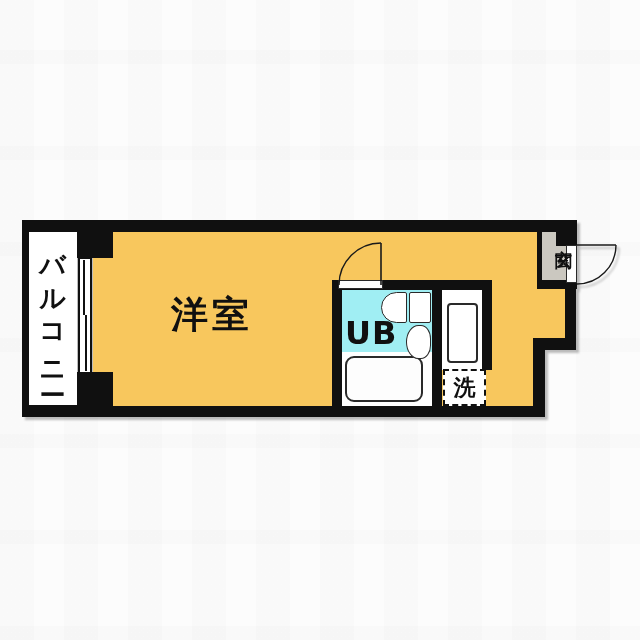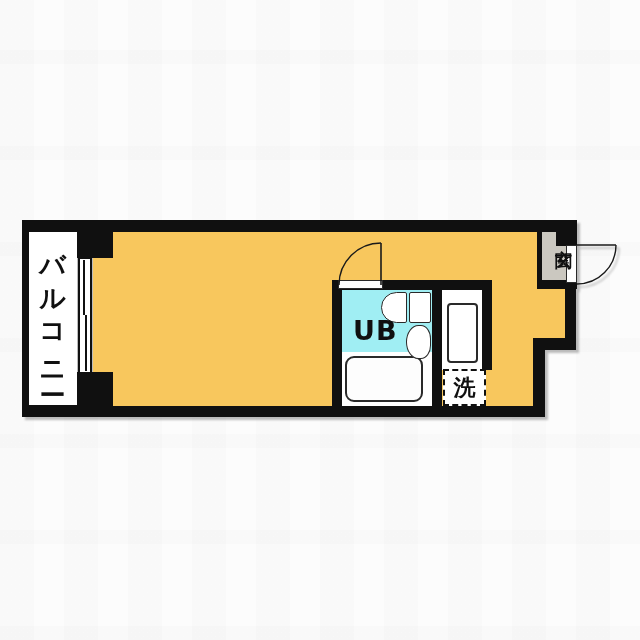--- a/index.html
+++ b/index.html
@@ -82,21 +82,21 @@
     left:37px;top:235px;width:32px;height:170px;
     writing-mode:vertical-rl;text-orientation:upright;
     font-size:26px;font-weight:600;letter-spacing:7px;
     display:flex;align-items:center;
   }
   .label-entrance{
     left:546px;top:237px;width:26px;height:44px;
     writing-mode:vertical-rl;text-orientation:upright;
     font-size:17px;font-weight:600;letter-spacing:3px;
   }
-  .label-ub{left:345px;top:317px;font-size:27px;font-weight:600;letter-spacing:1px;margin-left:8px;}
+  .label-ub{left:345px;top:317px;font-size:32px;font-weight:600;letter-spacing:1px;}
   .label-laundry{font-size:22px;font-weight:600;}
 
   svg.doors{position:absolute;left:0;top:0;pointer-events:none;}
 </style>
 </head>
 <body>
 
 <div class="bg-texture"></div>
 
 <div class="plan">
@@ -145,16 +145,17 @@
   <svg class="doors" width="640" height="640" viewBox="0 0 640 640">
 
     <path d="M 381 243 L 381 285" fill="none" stroke="#1a1a1a" stroke-width="1.6"></path>
     <path d="M 381 243 A 42 42 0 0 0 339 285" fill="none" stroke="#1a1a1a" stroke-width="1.4"></path>
 
     <path d="M 577 245 L 616 245" fill="none" stroke="#1a1a1a" stroke-width="1.6"></path>
     <path d="M 616 245 A 39 39 0 0 1 577 284" fill="none" stroke="#1a1a1a" stroke-width="1.4"></path>
   </svg>
 
   <div class="label label-balcony">バルコニー</div>
+  <div class="label label-room">洋室</div>
   <div class="label label-ub">UB</div>
   <div class="label label-entrance">玄関</div>
 
 </div>
 
 </body></html>

